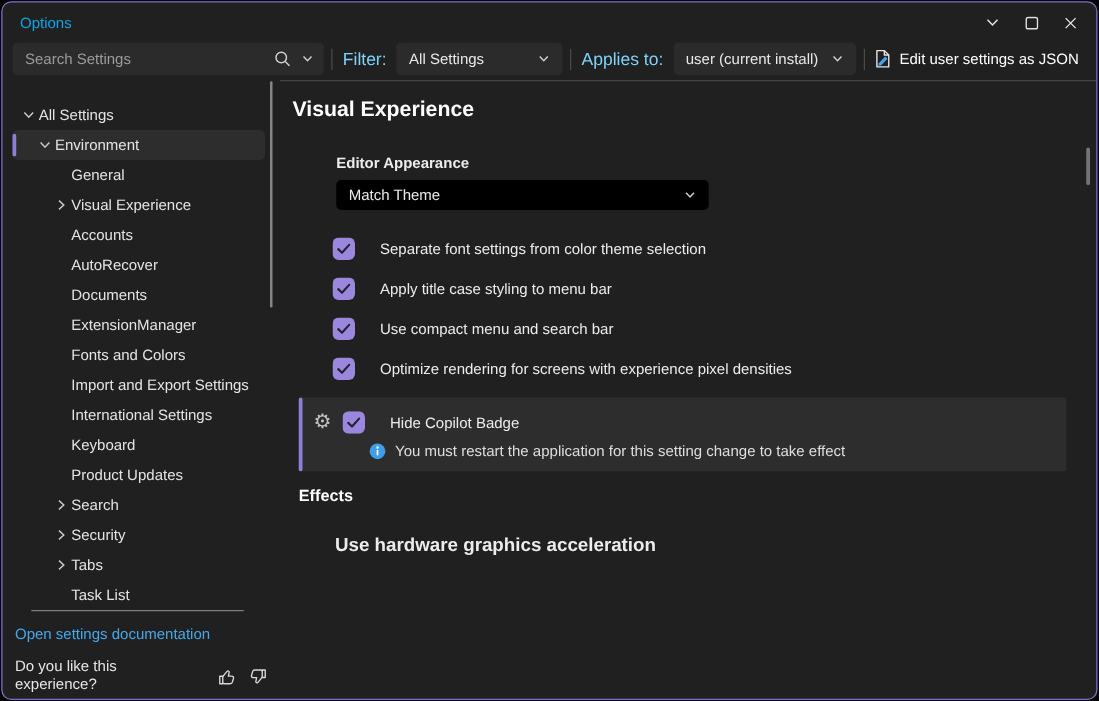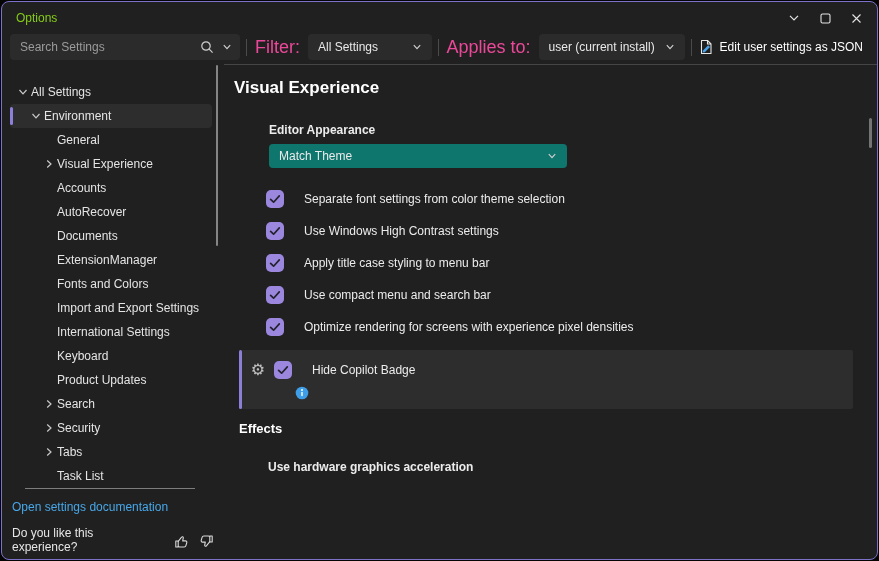--- a/index.html
+++ b/index.html
@@ -7,37 +7,37 @@
   body { width:879px; height:561px; font-family:"Liberation Sans", sans-serif; overflow:hidden; }
 
   .window {
     position:absolute; left:1px; top:1px; width:877px; height:559px;
     background:#202020; border:1px solid #7b71c9; border-radius:8px;
     display:flex; flex-direction:column; overflow:hidden; color:#e6e6e6;
   }
 
   
   .titlebar { height:32px; display:flex; align-items:center; padding:0 10px 0 14px; flex:none; }
-  .titlebar .title { font-size:12px; color:#84cc16; }
+  .titlebar .title { font-size:12px; color:#0ea5e9; }
   .win-controls { margin-left:auto; display:flex; align-items:center; gap:9px; }
   .win-btn { width:22px; height:20px; display:flex; align-items:center; justify-content:center; }
 
   
   .toolbar { height:30px; flex:none; display:flex; align-items:center; padding:0 14px 4px 8px; }
   .searchbox {
     width:280px; height:26px; background:#2b2b2b; border-radius:4px;
     display:flex; align-items:center; padding:0 8px 0 10px;
   }
   .searchbox input {
     flex:1; background:transparent; border:none; outline:none; color:#ec4899;
     font-size:12px; font-family:"Liberation Sans", sans-serif; min-width:0;
   }
   .searchbox input::placeholder { color:#9b9b9b; opacity:1; }
   .tb-sep { width:1px; height:17px; background:#4a4a4a; margin:0 6px; flex:none; }
-  .tb-label { font-size:18px; color:#ec4899; margin:0 8px 0 2px; white-space:nowrap; }
+  .tb-label { font-size:14px; color:#7dd3fc; margin:0 8px 0 2px; white-space:nowrap; }
   .dropdown {
     height:26px; background:#2b2b2b; border-radius:4px; display:flex; align-items:center;
     padding:0 10px; font-size:12px; color:#e8e8e8; white-space:nowrap;
   }
   .dropdown .dd-chevron { margin-left:auto; padding-left:10px; display:flex; }
   .dd-filter { width:148px; }
   .dd-applies { width:146px; }
   .json-btn { display:flex; align-items:center; gap:6px; font-size:12px; color:#ffffff; white-space:nowrap; }
 
   
@@ -62,21 +62,21 @@
   .feedback { margin-top:12px; display:flex; align-items:center; gap:10px; font-size:12px; color:#e6e6e6; }
   .thumb { display:flex; margin-top:2px; }
   .thumb.first { margin-left:4px; }
 
   
   .content { flex:1; position:relative; border-top:1px solid #454545; padding-top:13px; overflow:hidden; }
   .page-title { font-size:17px; font-weight:bold; color:#ffffff; margin-left:10px; }
   .setting-group { margin-left:45px; }
   .field-label { margin-top:25px; font-size:12px; font-weight:600; color:#ececec; }
   .combobox {
-    margin-top:7px; width:298px; height:24px; background:#0f766e; border-radius:4px;
+    margin-top:7px; width:298px; height:24px; background:#000000; border-radius:4px;
     display:flex; align-items:center; padding:0 10px; font-size:12px; color:#eaeaea;
   }
   .combobox .dd-chevron { margin-left:auto; display:flex; }
 
   .settings-list { margin-left:42px; margin-top:22px; }
   .check-row { display:flex; align-items:center; height:18px; margin-bottom:14px; }
   .checkbox { width:18px; height:18px; flex:none; display:flex; }
   .check-label { margin-left:20px; font-size:12px; color:#ececec; white-space:nowrap; }
   .check-desc {
     margin:-6px 0 14px 15px; width:565px; font-size:12px; line-height:16px; color:#9e9e9e;
@@ -86,21 +86,21 @@
     position:relative; margin-left:15px; width:614px; background:#2d2d2d;
     padding:11px 0 9px 0; border-radius:2px;
   }
   .hl-accent { position:absolute; left:0; top:0; bottom:0; width:3px; background:#8b7fd7; border-radius:2px; }
   .hl-main { display:flex; align-items:center; padding-left:10px; }
   .gear { width:18px; display:flex; align-items:center; justify-content:center; color:#c0c0c0; font-size:16px; line-height:1; }
   .hl-main .checkbox { margin-left:7px; }
   .hl-info { display:flex; align-items:center; gap:7px; margin:7px 0 0 56px; font-size:12px; color:#dedede; }
 
   .section-heading { margin:12px 0 0 15px; font-size:13px; font-weight:bold; color:#ffffff; }
-  .plain-label { margin:24px 0 0 44px; font-size:12px; font-weight:600; color:#ececec; white-space:nowrap; }
+  .plain-label { margin:24px 0 0 44px; font-size:15px; font-weight:600; color:#ececec; white-space:nowrap; }
 
   .main-scrollthumb { position:absolute; right:5px; top:53px; width:3px; height:30px; background:#747474; border-radius:2px; }
 
   svg { display:block; }
 </style>
 </head>
 <body>
 
 <div class="window">
 
@@ -324,29 +324,20 @@
             </span>
             <span class="check-label">Separate font settings from color theme selection</span>
           </div>
           <div class="check-row">
             <span class="checkbox">
               <svg width="18" height="18" viewBox="0 0 18 18">
                 <rect width="18" height="18" rx="5" fill="#9B87DE"></rect>
                 <path d="M4.6 9.3 L7.6 12.2 L13.3 5.9" stroke="#23232e" stroke-width="1.7" fill="none" stroke-linecap="round" stroke-linejoin="round"></path>
               </svg>
             </span>
-            <span class="check-label">Use Windows High Contrast settings</span>
-          </div>
-          <div class="check-row">
-            <span class="checkbox">
-              <svg width="18" height="18" viewBox="0 0 18 18">
-                <rect width="18" height="18" rx="5" fill="#9B87DE"></rect>
-                <path d="M4.6 9.3 L7.6 12.2 L13.3 5.9" stroke="#23232e" stroke-width="1.7" fill="none" stroke-linecap="round" stroke-linejoin="round"></path>
-              </svg>
-            </span>
             <span class="check-label">Apply title case styling to menu bar</span>
           </div>
           <div class="check-row">
             <span class="checkbox">
               <svg width="18" height="18" viewBox="0 0 18 18">
                 <rect width="18" height="18" rx="5" fill="#9B87DE"></rect>
                 <path d="M4.6 9.3 L7.6 12.2 L13.3 5.9" stroke="#23232e" stroke-width="1.7" fill="none" stroke-linecap="round" stroke-linejoin="round"></path>
               </svg>
             </span>
             <span class="check-label">Use compact menu and search bar</span>
@@ -375,20 +366,21 @@
           <span class="check-label">Hide Copilot Badge</span>
         </div>
         <div class="hl-info">
           <span>
               <svg width="14" height="14" viewBox="0 0 14 14">
                 <circle cx="7" cy="7" r="6.3" fill="#3e9ee8"></circle>
                 <circle cx="7" cy="3.9" r="1" fill="#ffffff"></circle>
                 <rect x="6.3" y="5.7" width="1.4" height="4.6" rx="0.7" fill="#ffffff"></rect>
               </svg>
             </span>
+          <span>You must restart the application for this setting change to take effect</span>
         </div>
       </div>
 
       <div class="section-heading">Effects</div>
       <div class="plain-label">Use hardware graphics acceleration</div>
 
       <div class="main-scrollthumb"></div>
     </div>
 
   </div>

